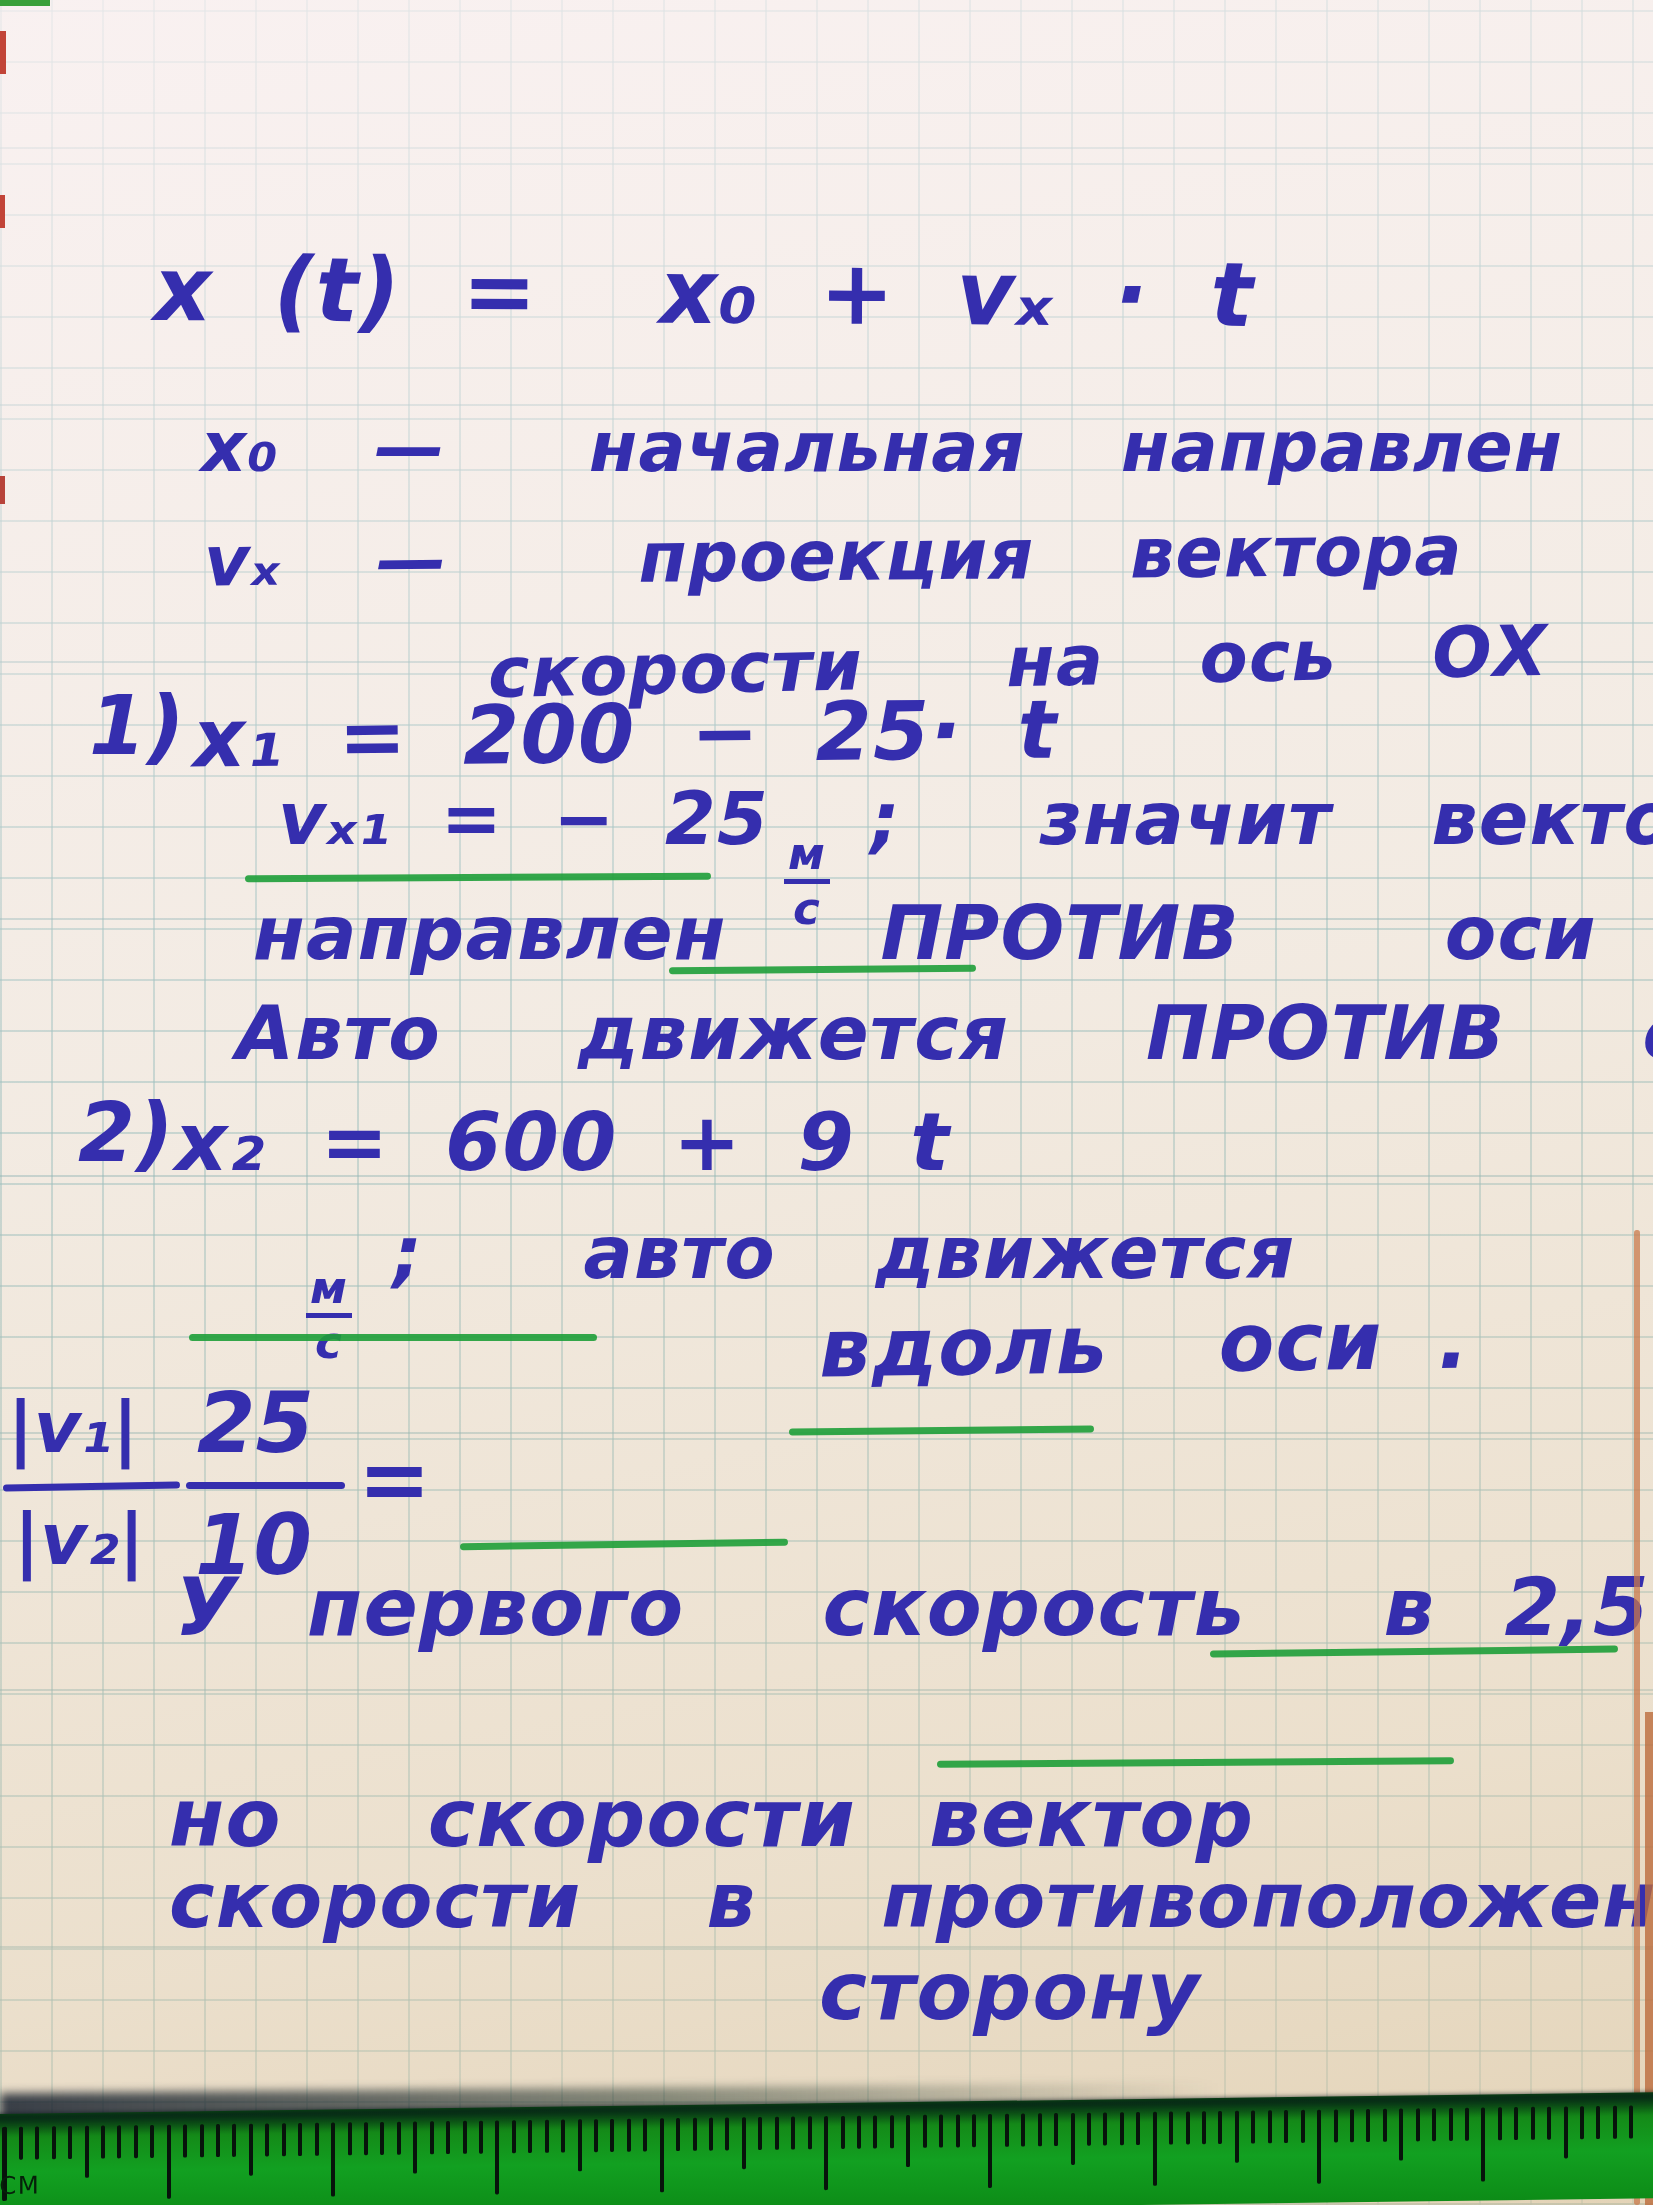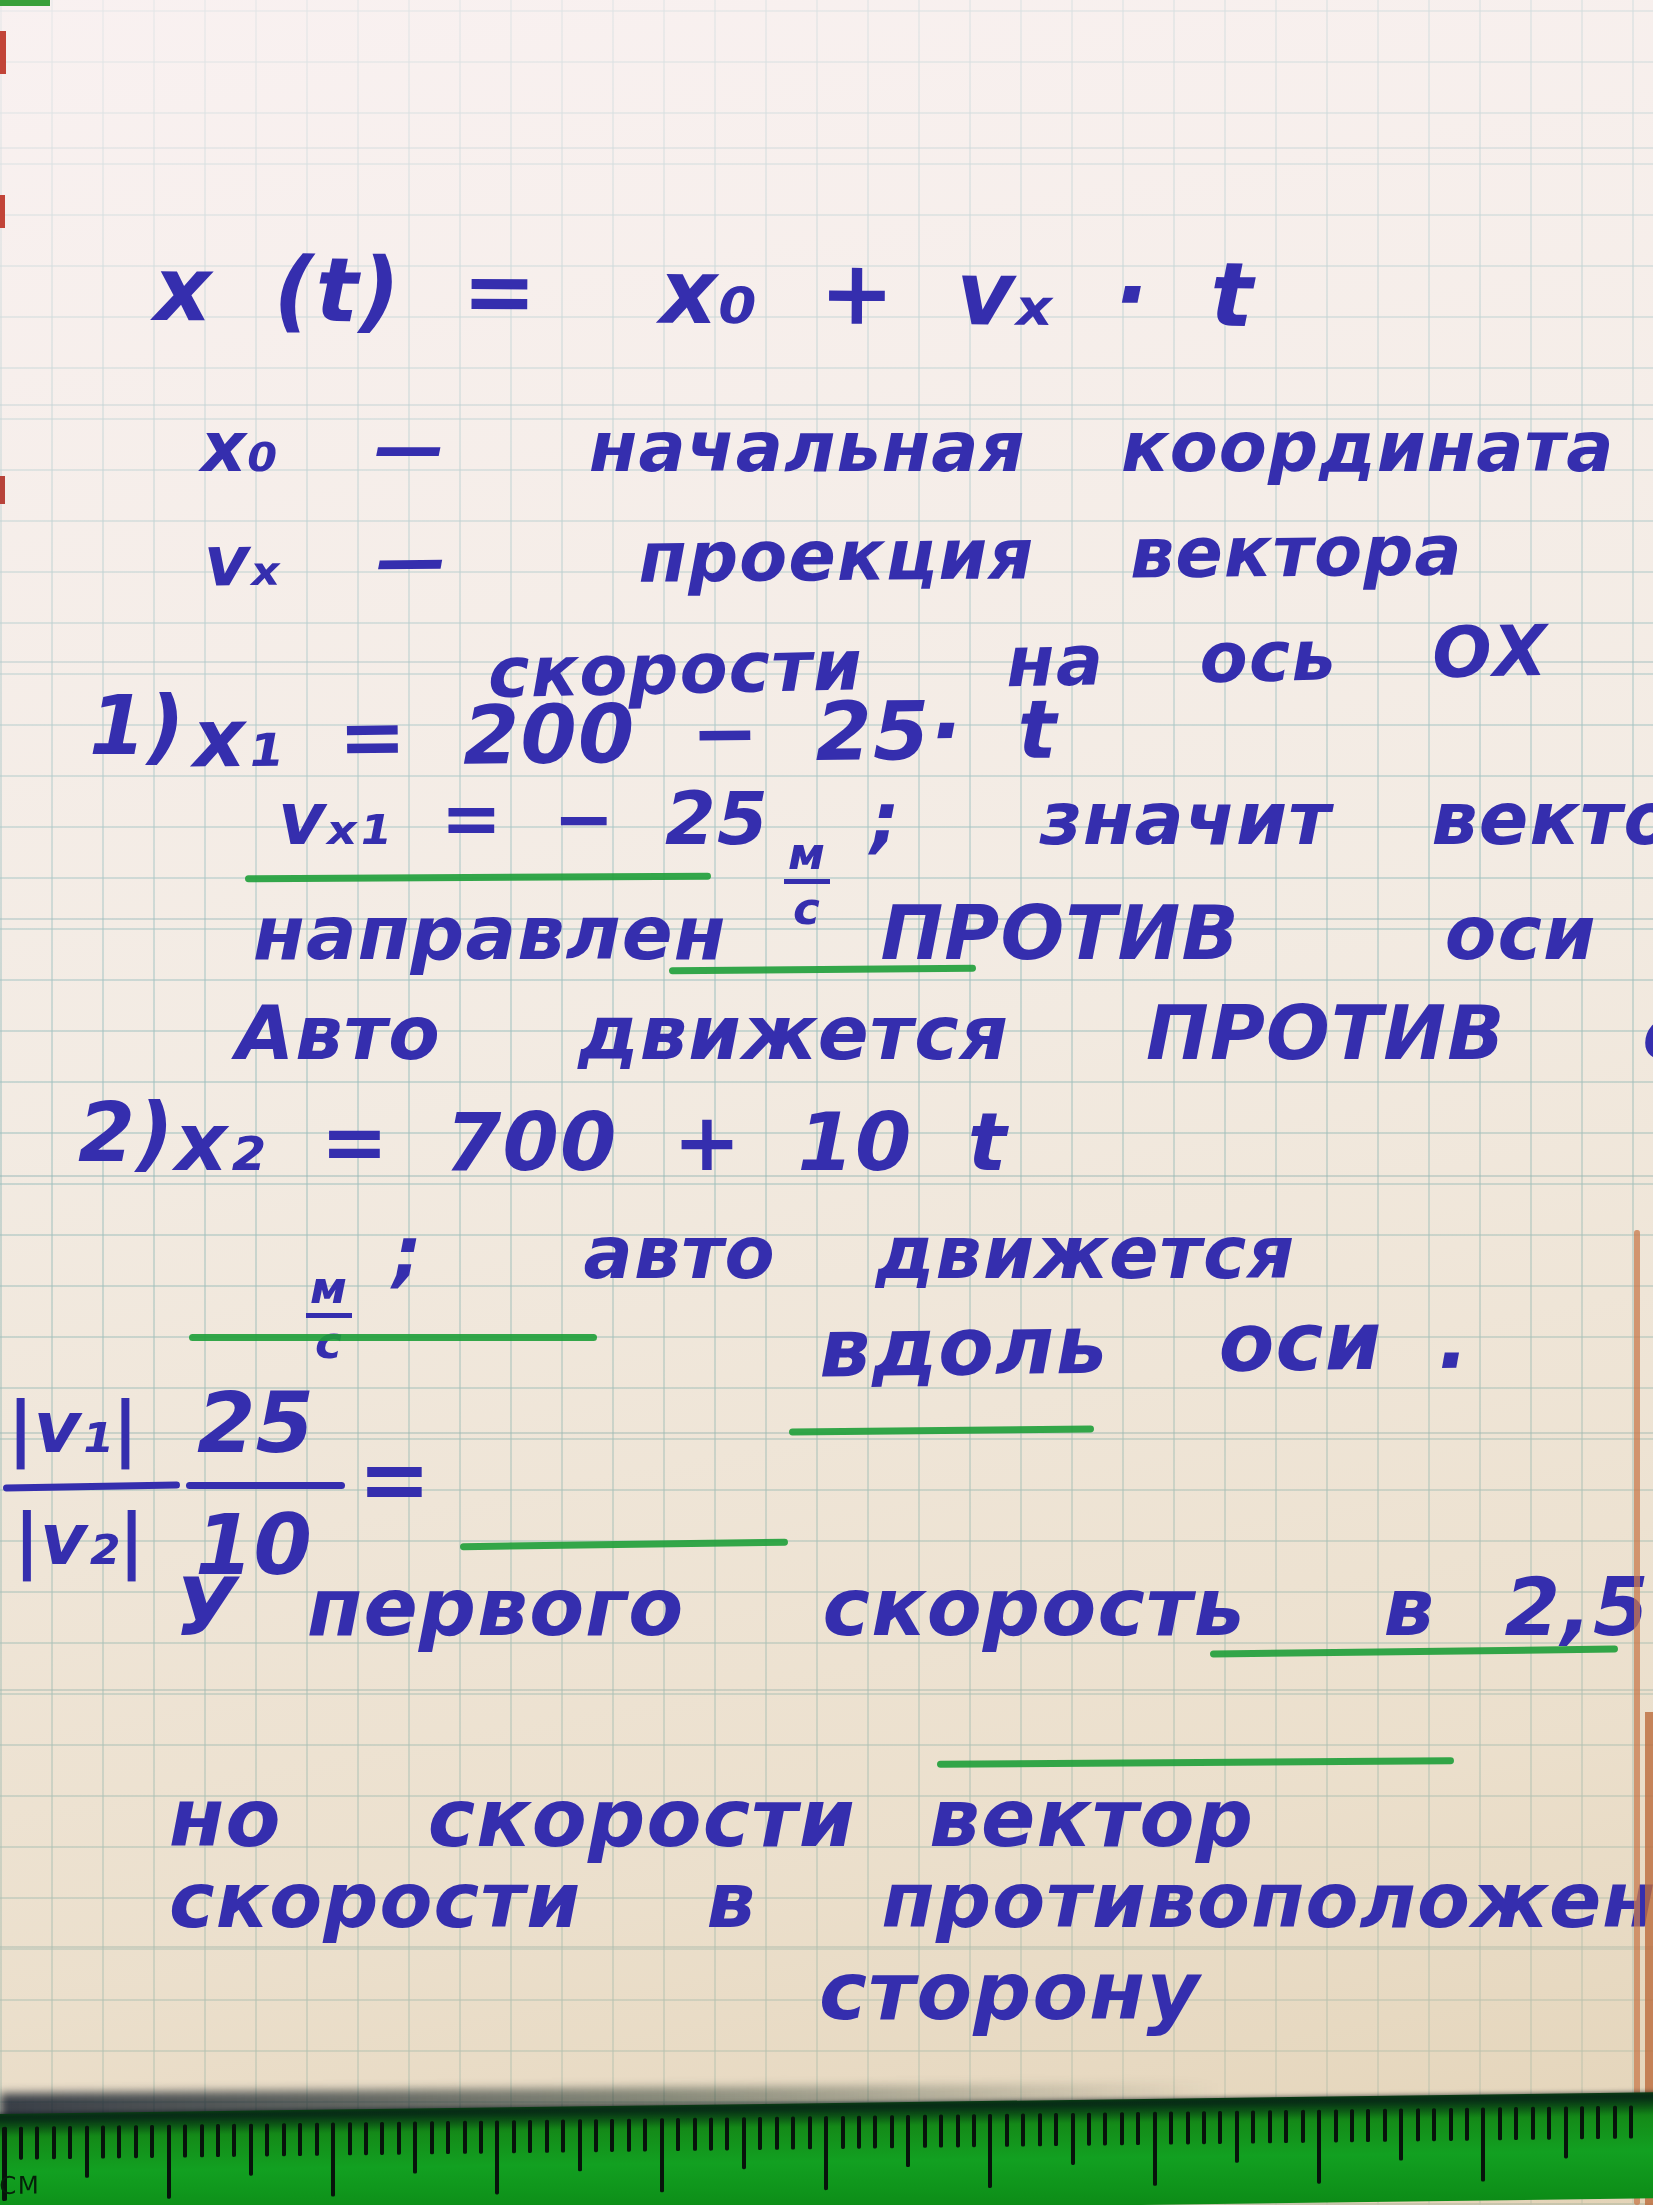--- a/index.html
+++ b/index.html
@@ -98,37 +98,37 @@
   .tick.cm{height:74px;width:4.2px;}
   #ruler-label{position:absolute;left:4.2px;top:57px;font-size:24.4px;font-weight:normal;
     color:#06200a;letter-spacing:1.6px;font-family:"DejaVu Sans",sans-serif;}
 </style>
 </head>
 <body>
 
 <div id="paper">
 
   <div class="ln" id="l1">x (t) =  x₀ + vₓ · t</div>
-  <div class="ln" id="l2">x₀  —   начальная  координата</div>
+  <div class="ln" id="l2">x₀  —   начальная  направлен</div>
   <div class="ln" id="l3">vₓ  —    проекция  вектора</div>
   <div class="ln" id="l4">скорости   на  ось  ОХ</div>
 
   <div class="ln" id="l5a">1)</div>
   <div class="ln" id="l5b">x₁ = 200 − 25· t</div>
 
   <div class="ln" id="l6"><span>vₓ₁ = − 25</span><span class="frac"><span class="num">м</span><span class="den">с</span></span><span class="sep">;</span><span class="after">значит  вектор  v̄</span></div>
   <div class="gu" id="u1"></div>
 
   <div class="ln" id="l7">направлен   ПРОТИВ    оси</div>
   <div class="gu" id="u2"></div>
 
   <div class="ln" id="l8">Авто  движется  ПРОТИВ  оси .</div>
 
   <div class="ln" id="l9a">2)</div>
-  <div class="ln" id="l9b">x₂ = 700 + 10 t</div>
+  <div class="ln" id="l9b">x₂ = 600 + 9 t</div>
 
   <div class="ln" id="l10"><span class="frac"><span class="num">м</span><span class="den">с</span></span><span class="sep">;</span><span class="after2">авто  движется</span></div>
   <div class="gu" id="u3"></div>
 
   <div class="ln" id="l11">вдоль  оси .</div>
   <div class="gu" id="u4"></div>
 
   <span class="rpart" id="r-num1">|v₁|</span>
   <div class="fbar" id="r-bar1"></div>
   <span class="rpart" id="r-den1">|v₂|</span>

